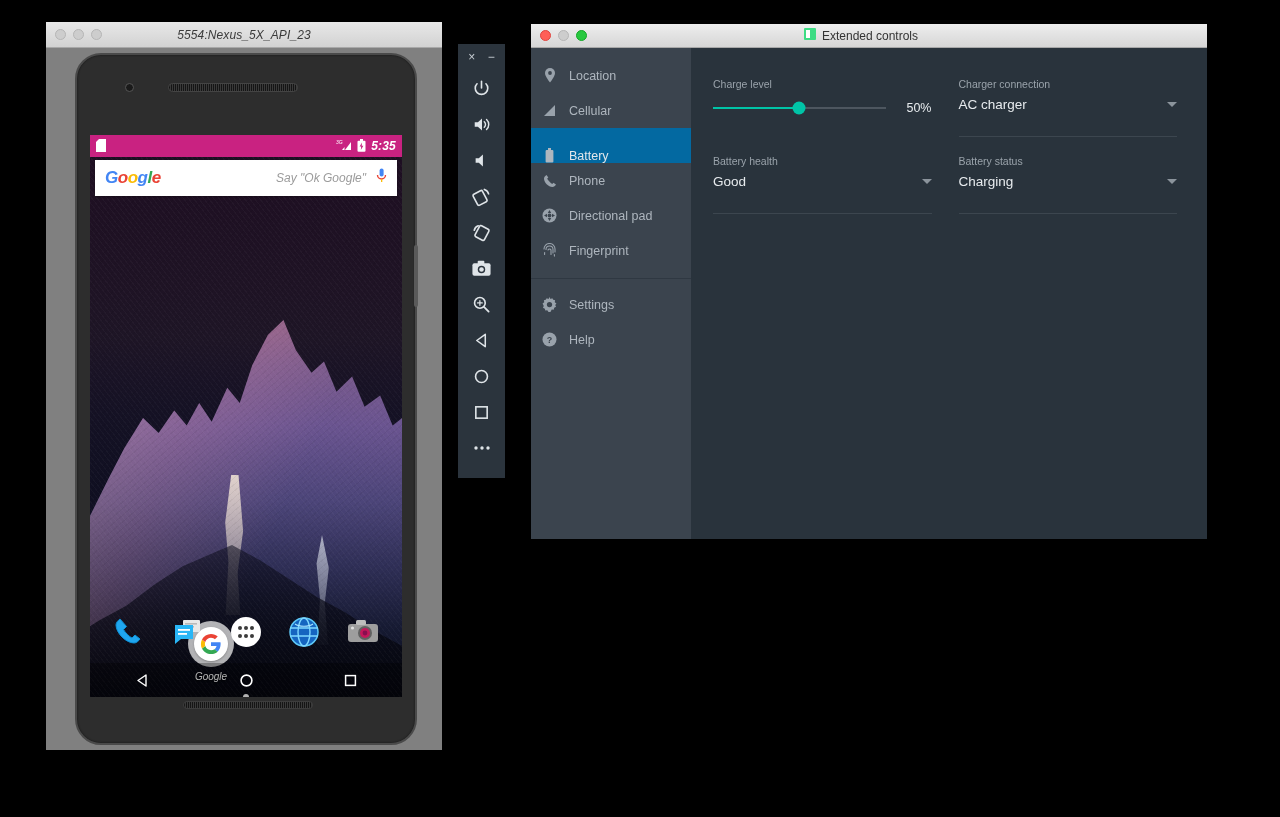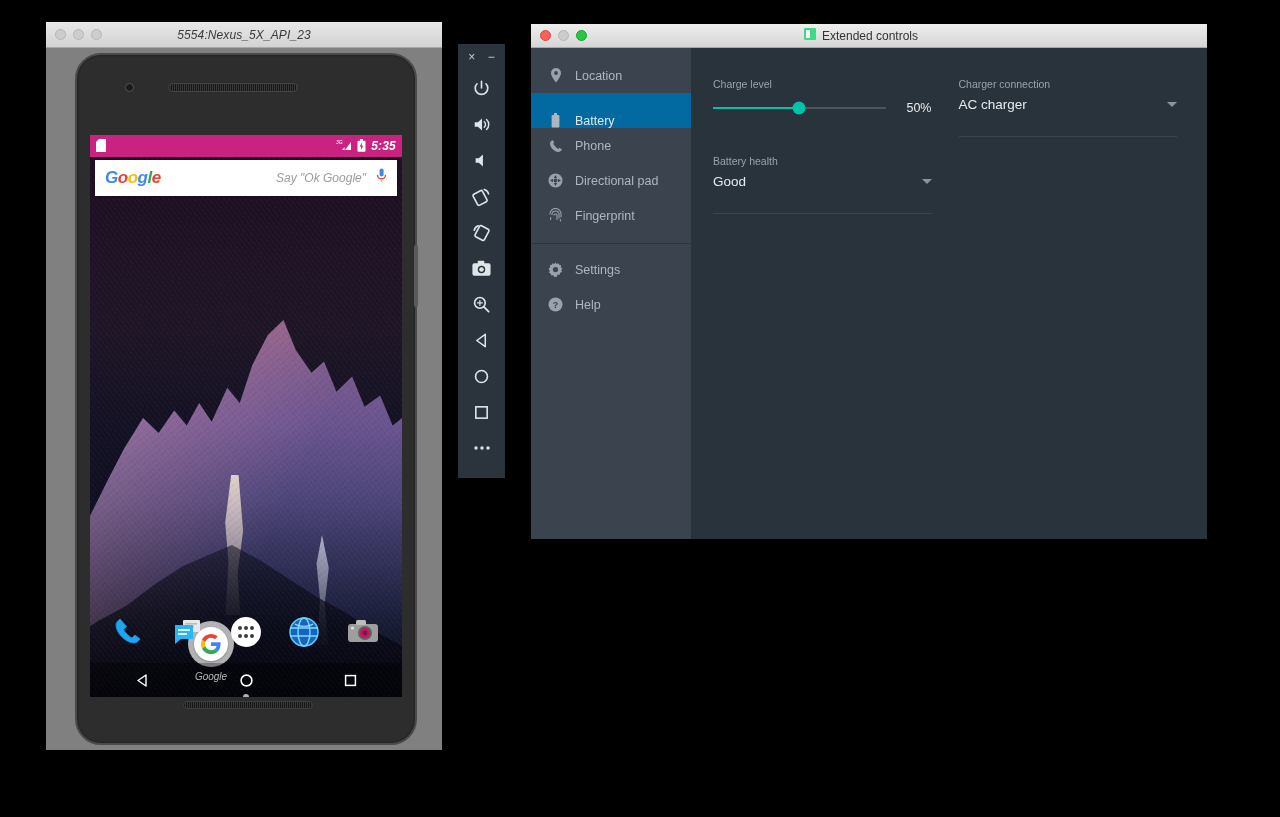--- a/index.html
+++ b/index.html
@@ -208,21 +208,21 @@
     display: flex; align-items: center; justify-content: center; gap: 6px;
     font-size: 12px; color: #333;
   }
   #ec-body { display: flex; height: 491px; }
   #ec-sidebar {
     width: 160px; background: #3b444e; flex: none;
     padding-top: 10px;
   }
   .sb-item {
     height: 35px; display: flex; align-items: center; gap: 12px;
-    padding-left: 17px; color: #aeb6be; font-size: 12.5px;
+    padding-left: 11px; color: #aeb6be; font-size: 12.5px;
   }
   .sb-item.selected { background: #0369a1; color: #e2e7eb; align-items: flex-end; }
   .sb-divider { height: 1px; background: #2f3842; margin: 10px 0 8px; }
   .sb-icon { width: 15px; height: 15px; display: flex; align-items: center; justify-content: center; flex: none; }
 
   #ec-panel { flex: 1; padding: 30px 30px 0 22px; }
   .field-grid {
     display: grid; grid-template-columns: 1fr 1fr; gap: 18px 27px;
   }
   .field-label { font-size: 10.5px; color: #9aa3ab; margin-bottom: 7px; }
@@ -501,20 +501,28 @@
     <div id="ec-sidebar">
       <div class="sb-item">
         <span class="sb-icon">
           <svg width="12" height="15" viewBox="0 0 12 15">
               <path d="M6 0a5 5 0 0 0-5 5c0 3.6 5 9.5 5 9.5S11 8.6 11 5a5 5 0 0 0-5-5z" fill="#99a2ab"></path>
               <circle cx="6" cy="5" r="1.9" fill="#3b444e"></circle>
             </svg>
         </span>
         <span>Location</span>
       </div>
+      <div class="sb-item">
+        <span class="sb-icon">
+          <svg width="14" height="13" viewBox="0 0 14 13">
+              <path d="M1 12 L12 1 L12 12 Z" fill="#99a2ab"></path>
+            </svg>
+        </span>
+        <span>Cellular</span>
+      </div>
       <div class="sb-item selected">
         <span class="sb-icon">
           <svg width="9" height="15" viewBox="0 0 9 15">
               <rect x="3" y="0" width="3" height="2" fill="#aeb6be"></rect>
               <rect x="0.6" y="2" width="7.8" height="12.5" rx="1" fill="#aeb6be"></rect>
             </svg>
         </span>
         <span>Battery</span>
       </div>
       <div class="sb-item">
@@ -595,17 +603,24 @@
         </div>
 
         <div>
           <div class="field-label">Battery health</div>
           <div class="dropdown">
             <span class="value">Good</span>
             <span class="caret"></span>
           </div>
         </div>
 
+        <div>
+          <div class="field-label">Battery status</div>
+          <div class="dropdown">
+            <span class="value">Charging</span>
+            <span class="caret"></span>
+          </div>
+        </div>
 
       </div>
     </div>
   </div>
 </div>
 
 </body></html>

